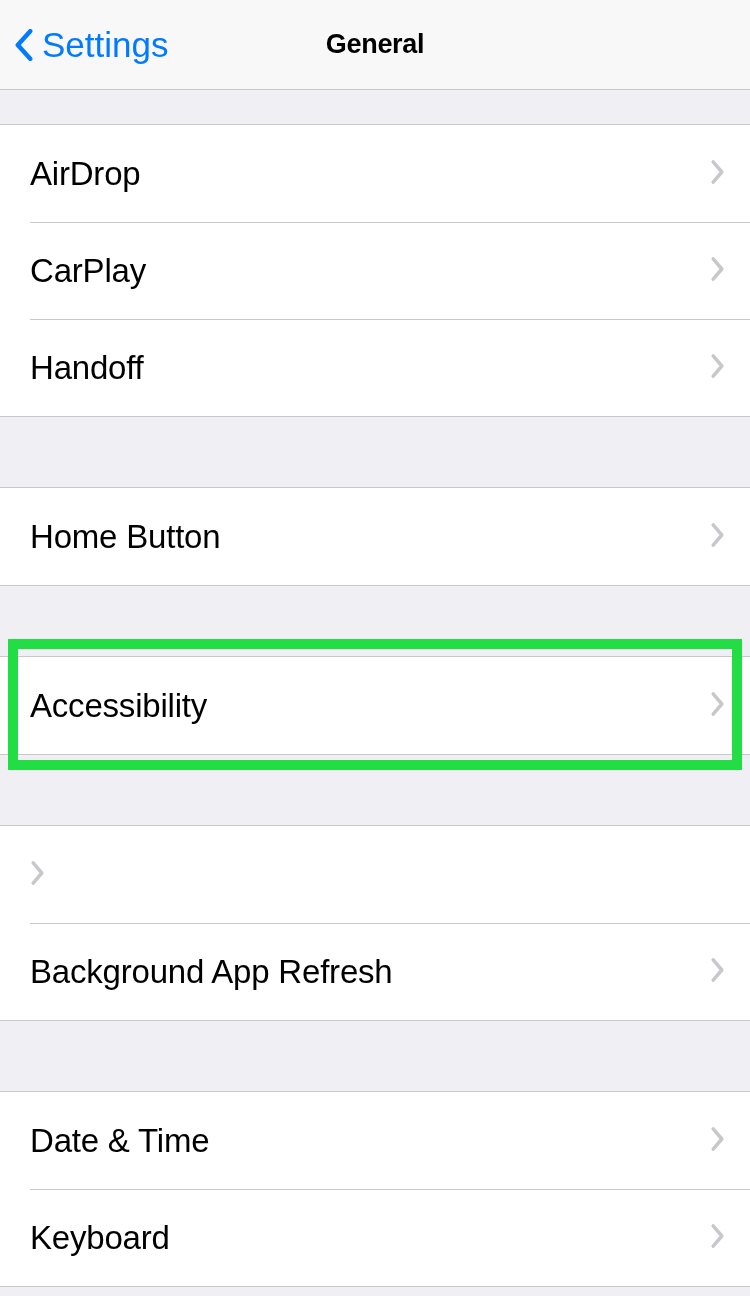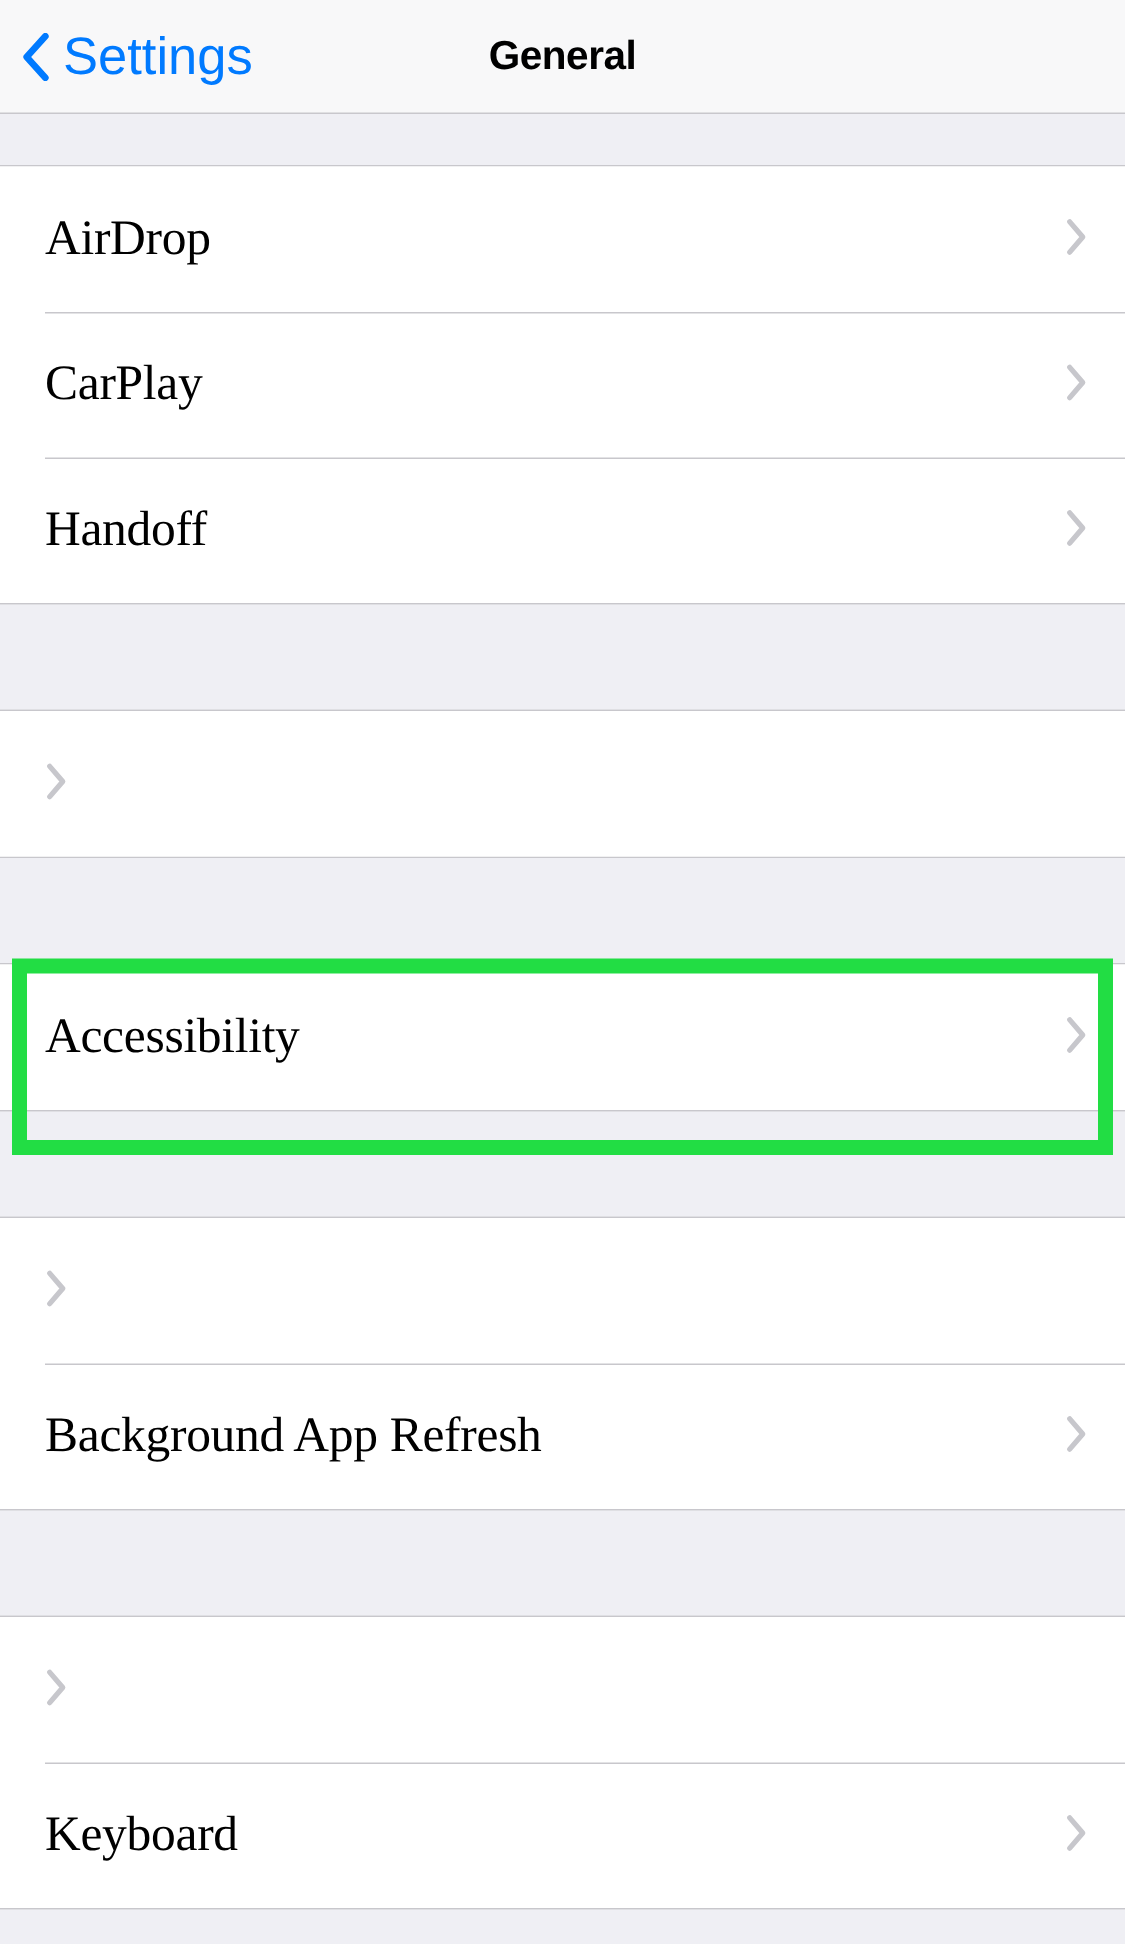--- a/index.html
+++ b/index.html
@@ -9,21 +9,21 @@
       -webkit-font-smoothing: antialiased;
     }
     body {
       font-family: -apple-system, BlinkMacSystemFont, "Helvetica Neue", Helvetica, Arial, sans-serif;
       background: #efeff4;
       width: 750px;
       height: 1296px;
       overflow: hidden;
     }
     .nav-bar {
-      height: 76px;
+      height: 90px;
       background: rgba(248,248,248,0.92);
       border-bottom: 1px solid #c8c7cc;
       position: relative;
       display: flex;
       align-items: center;
       justify-content: center;
     }
     .back-button {
       position: absolute;
       left: 12px;
@@ -77,21 +77,20 @@
       left: 30px;
       right: 0;
       height: 1px;
       background: #c8c7cc;
     }
     .row-label {
       font-size: 33px;
       color: #000;
       flex: 1;
       letter-spacing: -0.2px;
-      font-family: Liberation Serif, serif;
     }
     .chevron-right {
       width: 18px;
       height: 30px;
       flex-shrink: 0;
     }
     .highlight-box {
       position: absolute;
       border: 10px solid #22dd44;
       pointer-events: none;
@@ -131,20 +130,21 @@
       <div class="row">
         <span class="row-label">Handoff</span>
         <span class="chevron-right"><svg viewBox="0 0 10 18" width="15" height="26" fill="none" stroke="#c7c7cc" stroke-width="2.4" stroke-linecap="round" stroke-linejoin="round">
             <polyline points="2,2 8,9 2,16"></polyline>
           </svg></span>
       </div>
     </div>
     <div class="section-gap-large"></div>
     <div class="section">
       <div class="row">
+        <span class="row-label">Home Button</span>
         <span class="chevron-right"><svg viewBox="0 0 10 18" width="15" height="26" fill="none" stroke="#c7c7cc" stroke-width="2.4" stroke-linecap="round" stroke-linejoin="round">
             <polyline points="2,2 8,9 2,16"></polyline>
           </svg></span>
       </div>
     </div>
     <div class="section-gap-large"></div>
     <div class="section">
       <div class="row">
         <span class="row-label">Accessibility</span>
         <span class="chevron-right"><svg viewBox="0 0 10 18" width="15" height="26" fill="none" stroke="#c7c7cc" stroke-width="2.4" stroke-linecap="round" stroke-linejoin="round">
@@ -162,20 +162,21 @@
       <div class="row">
         <span class="row-label">Background App Refresh</span>
         <span class="chevron-right"><svg viewBox="0 0 10 18" width="15" height="26" fill="none" stroke="#c7c7cc" stroke-width="2.4" stroke-linecap="round" stroke-linejoin="round">
             <polyline points="2,2 8,9 2,16"></polyline>
           </svg></span>
       </div>
     </div>
     <div class="section-gap-large"></div>
     <div class="section">
       <div class="row">
+        <span class="row-label">Date &amp; Time</span>
         <span class="chevron-right"><svg viewBox="0 0 10 18" width="15" height="26" fill="none" stroke="#c7c7cc" stroke-width="2.4" stroke-linecap="round" stroke-linejoin="round">
             <polyline points="2,2 8,9 2,16"></polyline>
           </svg></span>
       </div>
       <div class="row">
         <span class="row-label">Keyboard</span>
         <span class="chevron-right"><svg viewBox="0 0 10 18" width="15" height="26" fill="none" stroke="#c7c7cc" stroke-width="2.4" stroke-linecap="round" stroke-linejoin="round">
             <polyline points="2,2 8,9 2,16"></polyline>
           </svg></span>
       </div>

